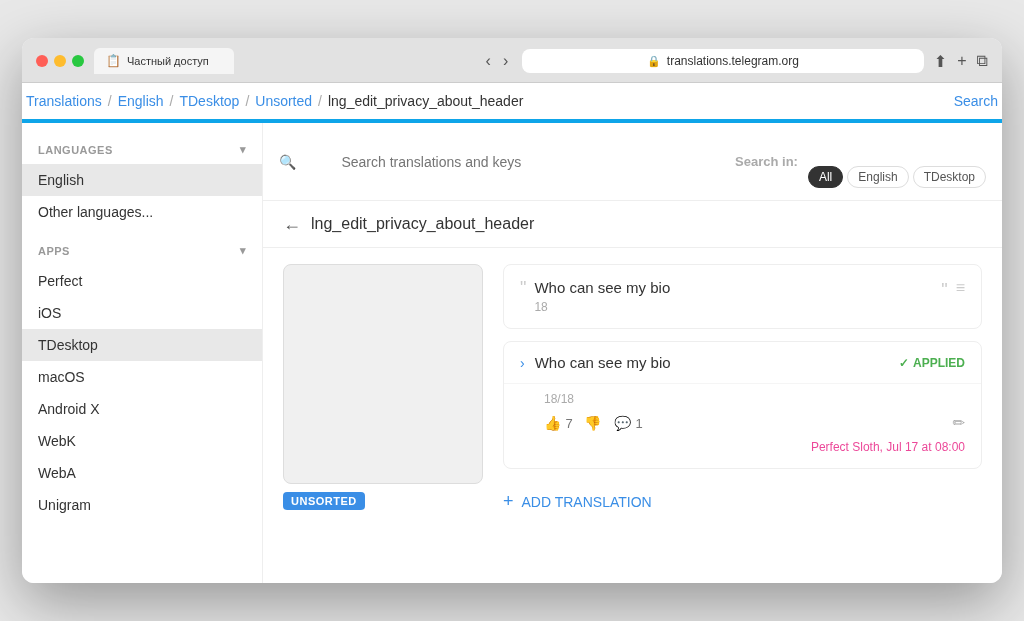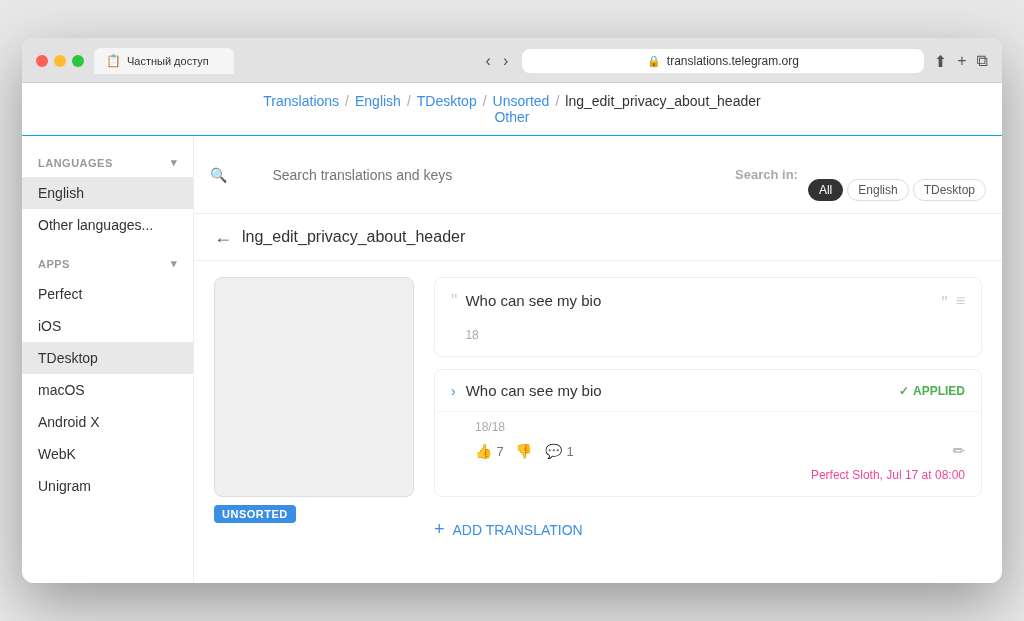--- a/index.html
+++ b/index.html
@@ -98,22 +98,21 @@
       display: flex;
       flex-direction: column;
       min-height: 500px;
     }
     
     .top-bar {
       display: flex;
       align-items: center;
       justify-content: space-between;
       padding: 10px 4px;
-      border-bottom: 1px solid #0ea5e9;
-      flex-direction: column;
+      border-bottom: 4px solid #0ea5e9;
     }
     .breadcrumb {
       display: flex;
       align-items: center;
       gap: 6px;
       font-size: 14px;
     }
     .breadcrumb a {
       color: #3a8ee6;
       text-decoration: none;
@@ -127,21 +126,21 @@
       font-size: 14px;
       cursor: pointer;
     }
     
     .main-layout {
       display: flex;
       flex: 1;
     }
     
     .sidebar {
-      width: 172px;
+      width: 241px;
       border-right: 1px solid #eee;
       padding: 16px 0;
       flex-shrink: 0;
     }
     .sidebar-section-header {
       display: flex;
       align-items: center;
       justify-content: space-between;
       padding: 4px 16px 8px;
       font-size: 11px;
@@ -295,21 +294,21 @@
       flex: 1;
     }
     .translation-text {
       font-size: 15px;
       color: #333;
       font-weight: 400;
     }
     .translation-count {
       font-size: 12px;
       color: #aaa;
-      margin-top: 19px;
+      margin-top: 4px;
     }
     .menu-icon {
       color: #ccc;
       font-size: 16px;
       cursor: pointer;
       flex-shrink: 0;
     }
     
     .translation-expanded {
       border: 1px solid #eee;
@@ -431,21 +430,21 @@
         <a href="#">Translations</a>
         <span class="breadcrumb-sep">/</span>
         <a href="#">English</a>
         <span class="breadcrumb-sep">/</span>
         <a href="#">TDesktop</a>
         <span class="breadcrumb-sep">/</span>
         <a href="#">Unsorted</a>
         <span class="breadcrumb-sep">/</span>
         <span class="breadcrumb-current">lng_edit_privacy_about_header</span>
       </div>
-      <button class="login-btn">Other</button>
+      <button class="login-btn">Search</button>
     </div>
 
     <div class="main-layout">
 
       <div class="sidebar">
         <div class="sidebar-section-header">
           <span>LANGUAGES</span>
           <span>▾</span>
         </div>
         <div class="sidebar-item active">
@@ -469,20 +468,23 @@
           <span>TDesktop</span>
         </div>
         <div class="sidebar-item">
           <span>macOS</span>
         </div>
         <div class="sidebar-item">
           <span>Android X</span>
         </div>
         <div class="sidebar-item">
           <span>WebK</span>
+        </div>
+        <div class="sidebar-item">
+          <span>WebA</span>
         </div>
         <div class="sidebar-item">
           <span>Unigram</span>
         </div>
       </div>
 
       <div class="content-area">
 
         <div class="search-bar">
           <span class="search-icon">🔍</span>

